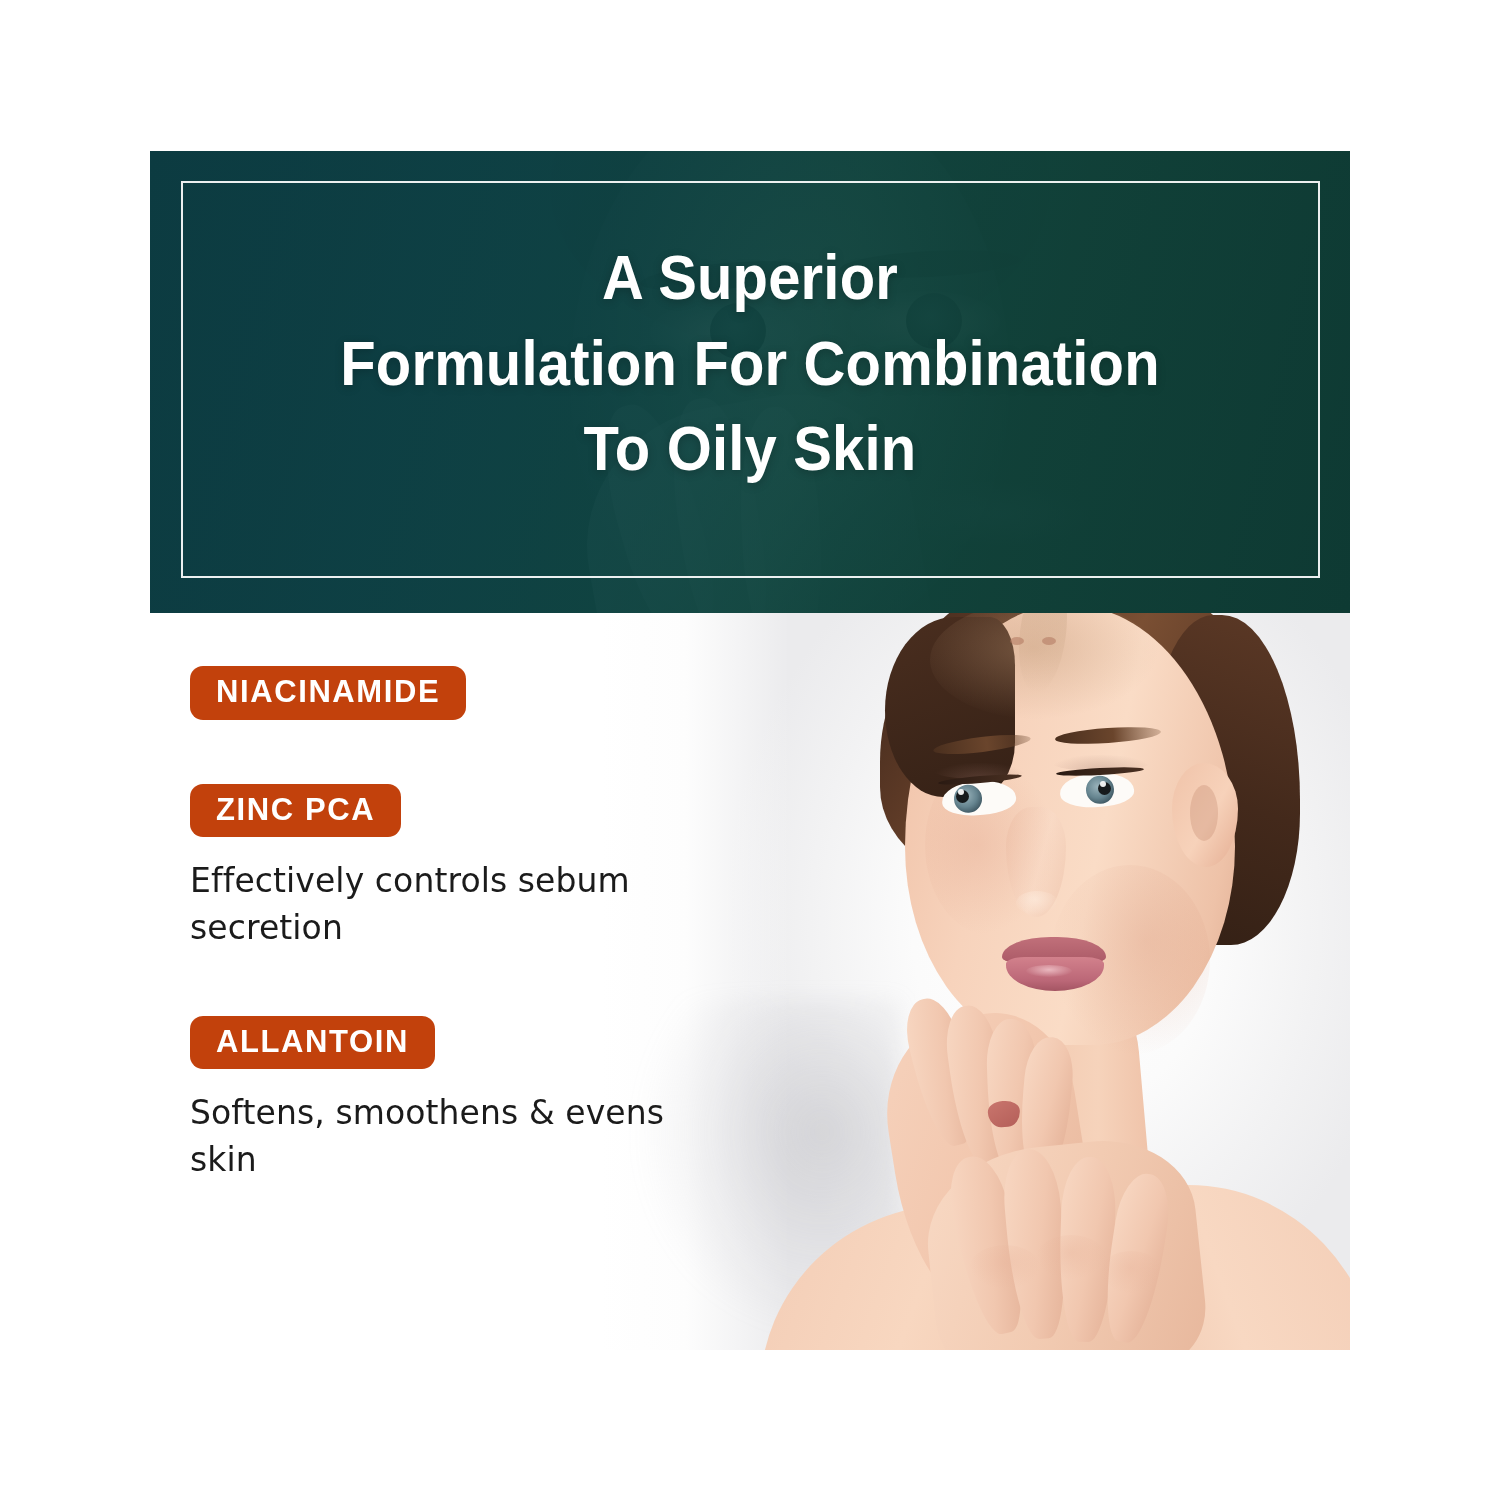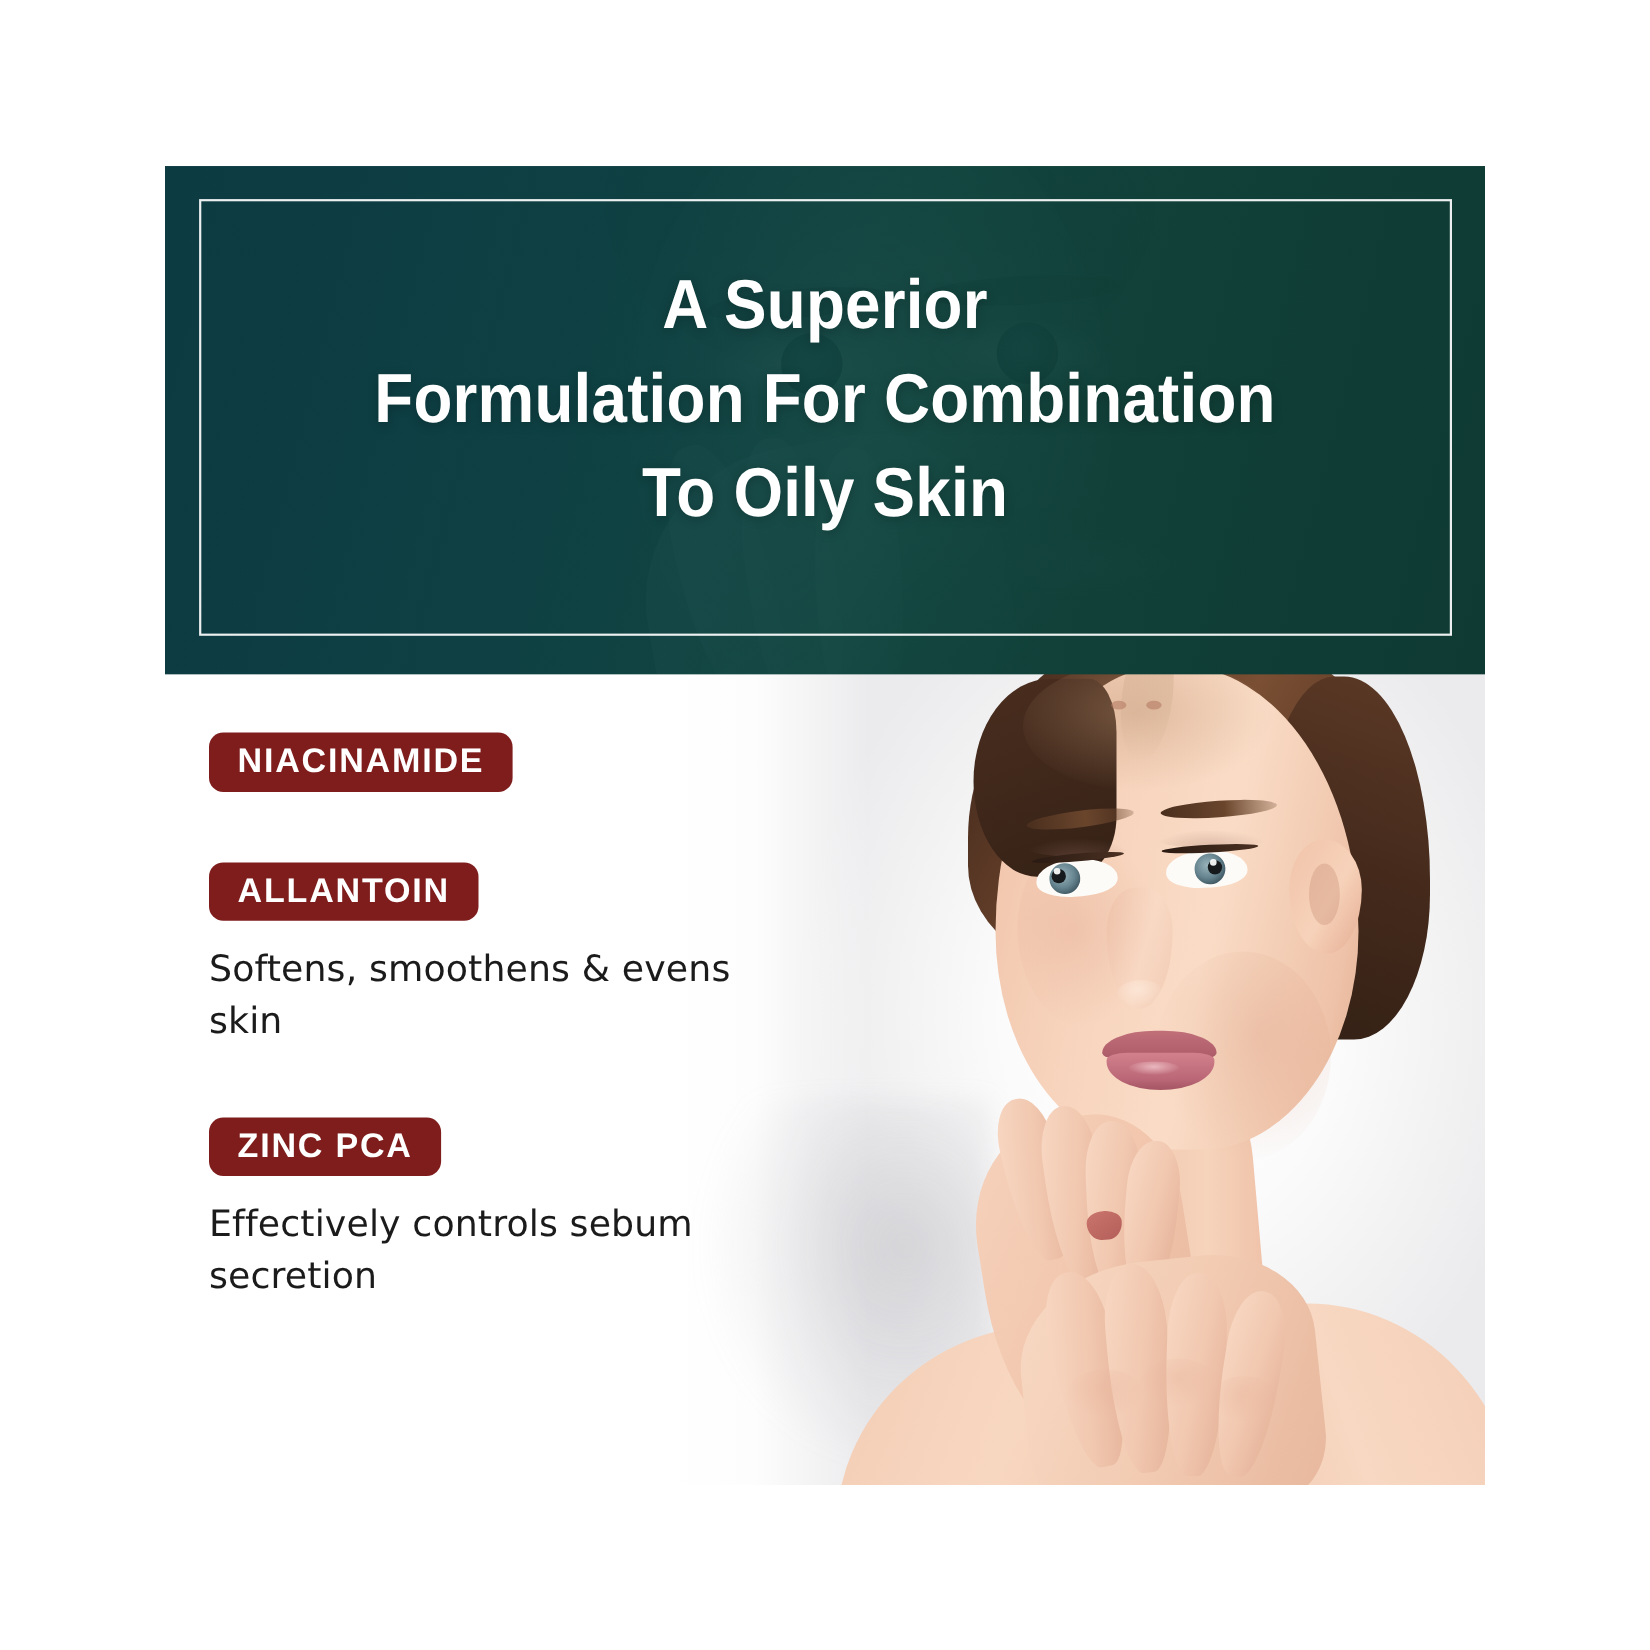--- a/index.html
+++ b/index.html
@@ -249,21 +249,21 @@
     transform:scaleX(.92);
     text-shadow:0 2px 10px rgba(0,0,0,.22);
     white-space:pre-line;
   }
 
   
   .ingredients{position:absolute;left:190px;top:666px;width:560px;}
   .ing-block{margin-bottom:64px;}
   .ing-badge{
     display:inline-block;
-    background:#7f1d1d;
+    background:#c2410c;
     color:#ffffff;
     font-family:"Liberation Sans", sans-serif;
     font-weight:bold;
     font-size:31px;
     letter-spacing:1.6px;
     padding:10px 26px 11px 26px;
     border-radius:13px;
     line-height:1.05;
   }
   .ing-desc{
@@ -370,24 +370,24 @@
 To Oily Skin</div>
   </div>
 
   <div class="ingredients">
 
     <div class="ing-block">
       <div class="ing-badge">NIACINAMIDE</div>
     </div>
 
     <div class="ing-block">
+      <div class="ing-badge">ZINC PCA</div>
+      <div class="ing-desc">Effectively controls sebum secretion</div>
+    </div>
+
+    <div class="ing-block">
       <div class="ing-badge">ALLANTOIN</div>
       <div class="ing-desc">Softens, smoothens &amp; evens skin</div>
     </div>
 
-    <div class="ing-block">
-      <div class="ing-badge">ZINC PCA</div>
-      <div class="ing-desc">Effectively controls sebum secretion</div>
-    </div>
-
   </div>
 
 </div>
 
 </body></html>

